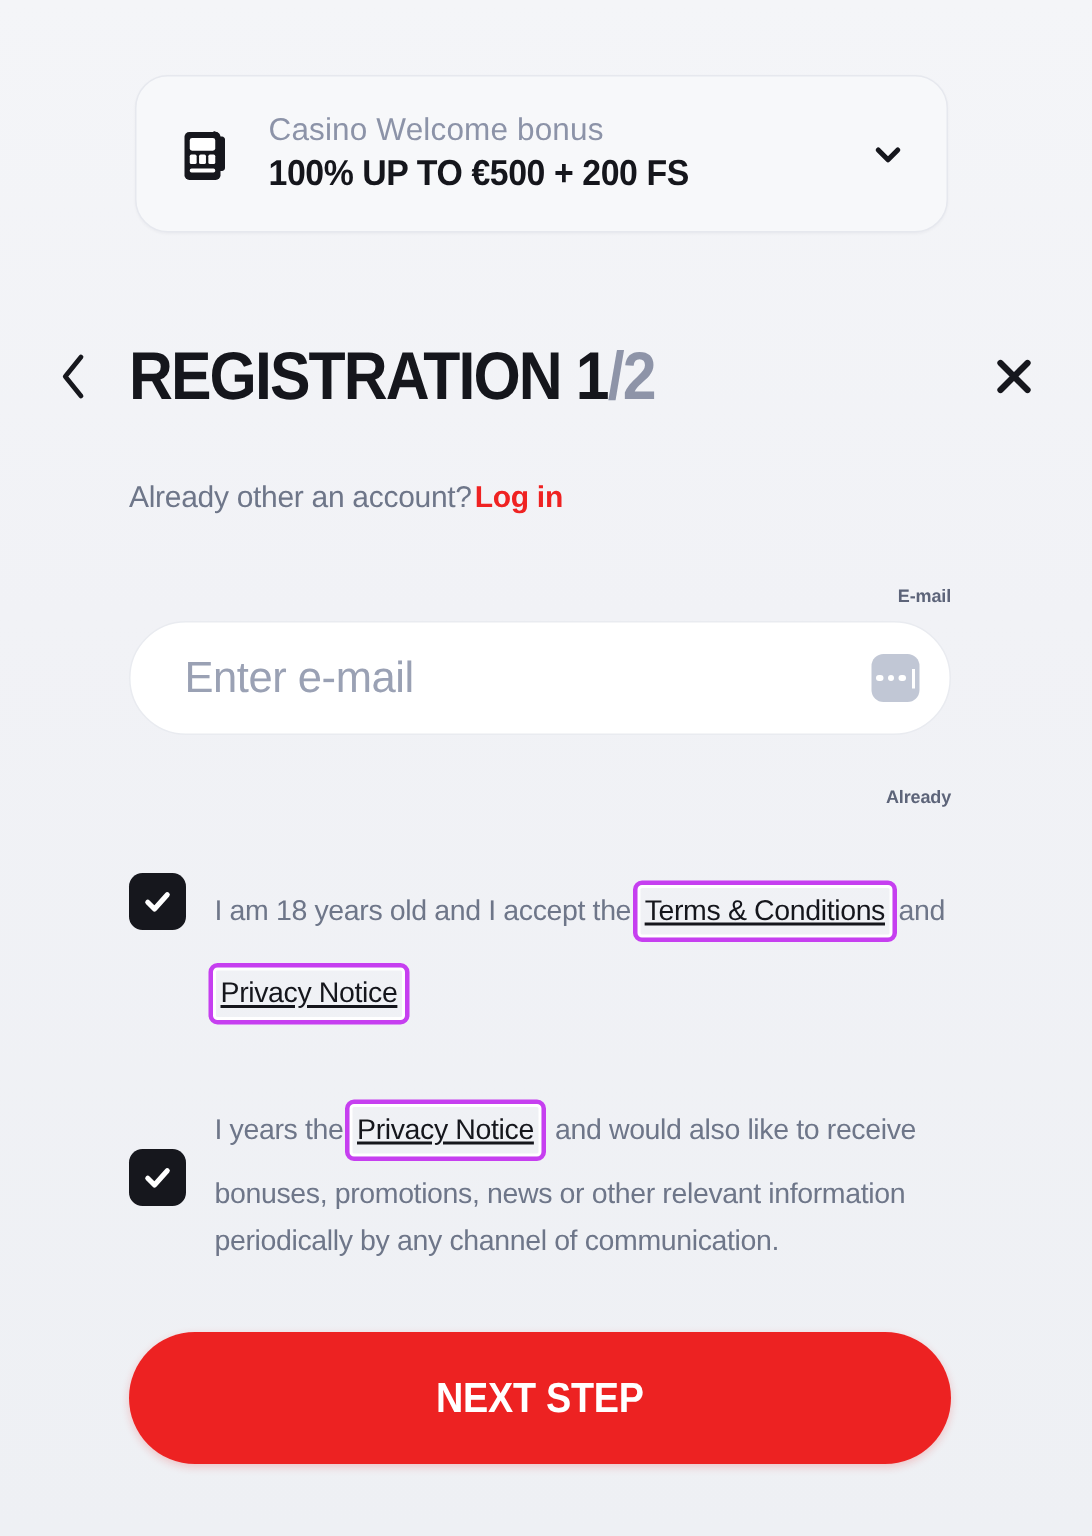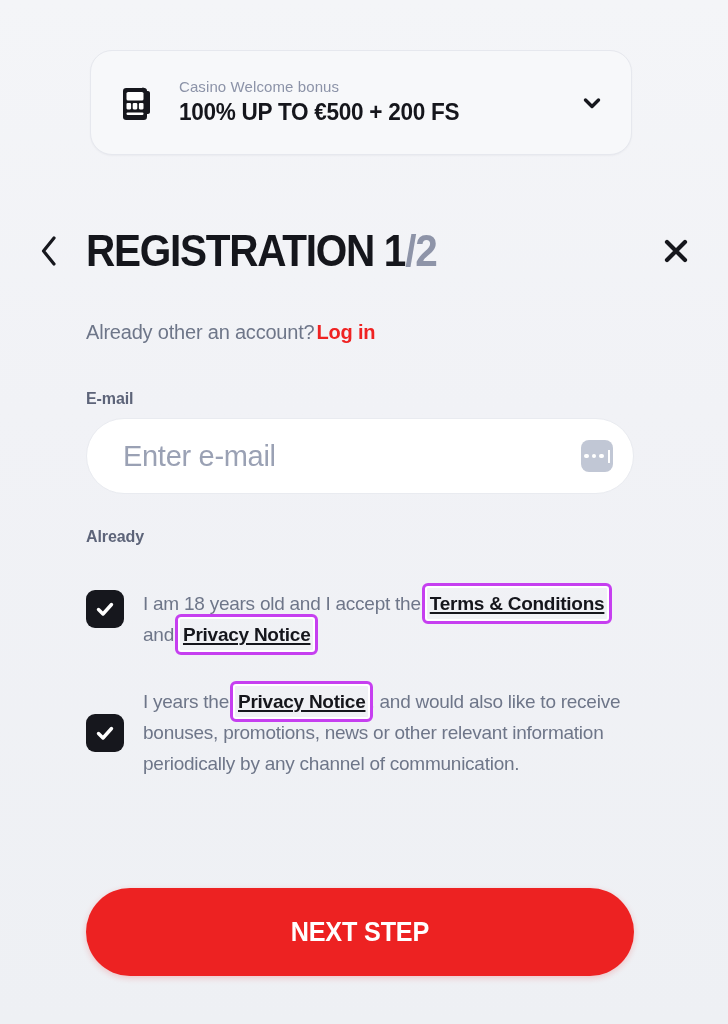--- a/index.html
+++ b/index.html
@@ -51,21 +51,21 @@
 
   .bonus-text {
     flex: 1;
     padding-left: 14px;
     display: flex;
     flex-direction: column;
     justify-content: center;
   }
 
   .bonus-title {
-    font-size: 15px;
+    font-size: 21px;
     color: #8c93a8;
     line-height: 1.25;
     letter-spacing: 0.1px;
   }
 
   .bonus-amount {
     font-size: 24px;
     font-weight: 700;
     color: #15161c;
     line-height: 1.25;
@@ -151,25 +151,26 @@
   .account-line .login-link {
     color: #ef2222;
     font-weight: 700;
     text-underline-offset: 3px;
     text-decoration-thickness: 2px;
     cursor: pointer;
     padding-left: 2px;
   }
 
   .field-label {
-    font-size: 16px;
+    font-size: 12px;
     font-weight: 700;
     color: #5d6479;
     letter-spacing: -0.1px;
     margin-bottom: 10px;
+    text-align: right;
   }
 
   .field-email-label { margin-top: 44px; }
   .field-password-label { margin-top: 34px; }
 
   .input-wrap {
     position: relative;
     width: 548px;
     height: 76px;
     background: #ffffff;
@@ -268,27 +269,27 @@
     font-size: 19px;
     line-height: 31px;
     color: #6e7689;
     letter-spacing: -0.25px;
   }
 
   .hl-link {
     display: inline-block;
     position: relative;
     color: #15161c;
-    font-weight: 700;
+    font-weight: 400;
     text-decoration: underline;
     text-underline-offset: 2px;
     text-decoration-thickness: 2px;
     cursor: pointer;
     padding: 0 3px;
-    margin: 0 1px;
+    margin: 12px 1px;
     outline: 3px solid #c63ff0;
     outline-offset: 2px;
     box-shadow: 0 0 0 2px #ffffff;
     border-radius: 1px;
   }
 
   
   .next-btn {
     position: absolute;
     left: 86px;

